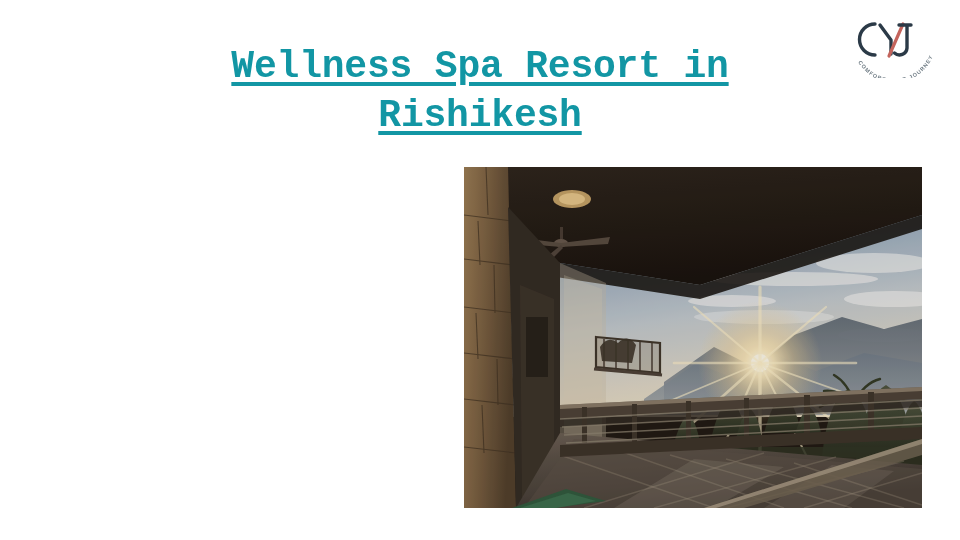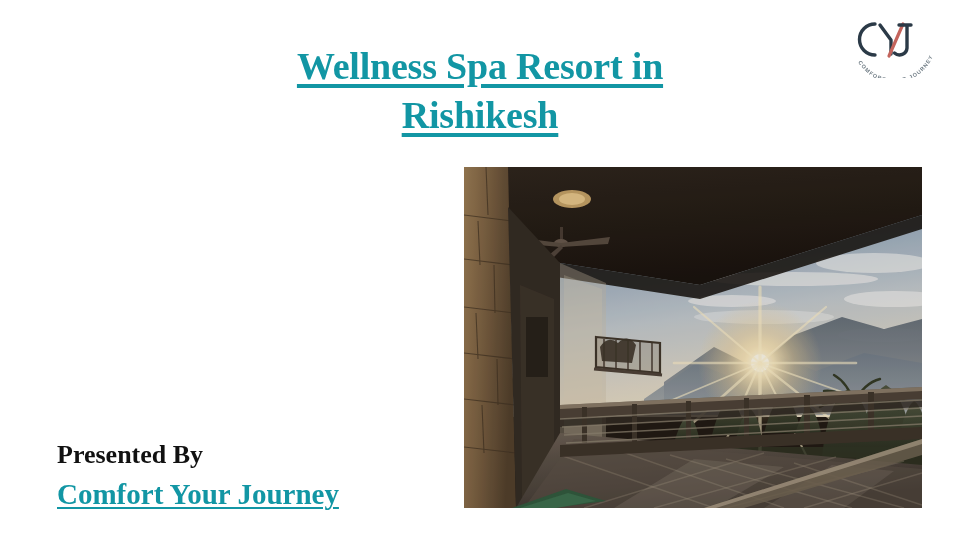--- a/index.html
+++ b/index.html
@@ -33,21 +33,21 @@
 
   
   .title-block {
     position: absolute;
     left: 150px;
     top: 42px;
     width: 660px;
     text-align: center;
   }
   .title-text {
-    font-family: Liberation Serif, serif;
+    font-family: Liberation Mono, monospace;
     font-weight: bold;
     font-size: 38px;
     line-height: 1.30;
     letter-spacing: -0.2px;
     color: #1296a4;
     text-decoration: underline;
     text-decoration-thickness: 4px;
     text-underline-offset: 5px;
     margin: 0;
     white-space: pre-line;
@@ -331,18 +331,14 @@
 
         <path d="M240 341 L458 272 L458 288 L280 341 Z" fill="#6e6455" opacity="0.85"></path>
         <path d="M240 341 L458 272 L458 277 L252 341 Z" fill="#cdc2aa" opacity="0.5"></path>
 
         <rect x="0" y="0" width="458" height="341" fill="#6b4a22" opacity="0.07"></rect>
         <rect x="0" y="0" width="458" height="341" fill="#000000" opacity="0.05"></rect>
       </g>
     </svg>
   </div>
 
-  <div class="presenter">
-    <div class="presented-by">Presented By</div>
-    <a class="presenter-link">Comfort Your Journey</a>
-  </div>
 
 </div>
 
 </body></html>

